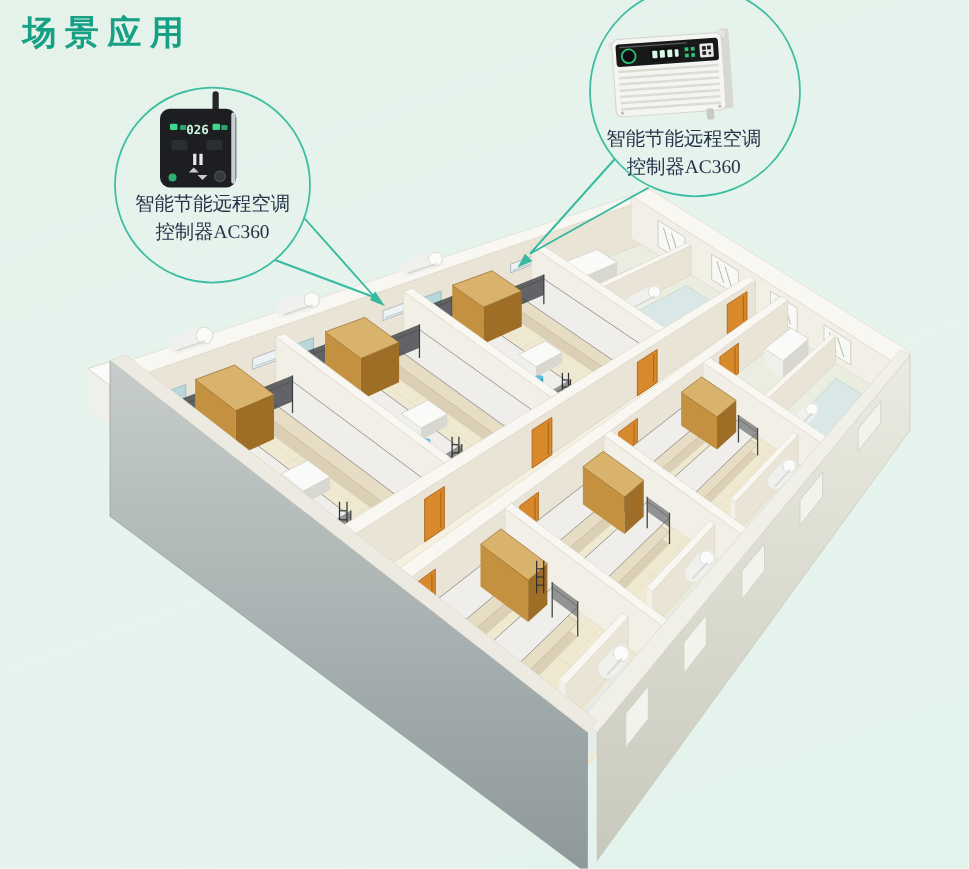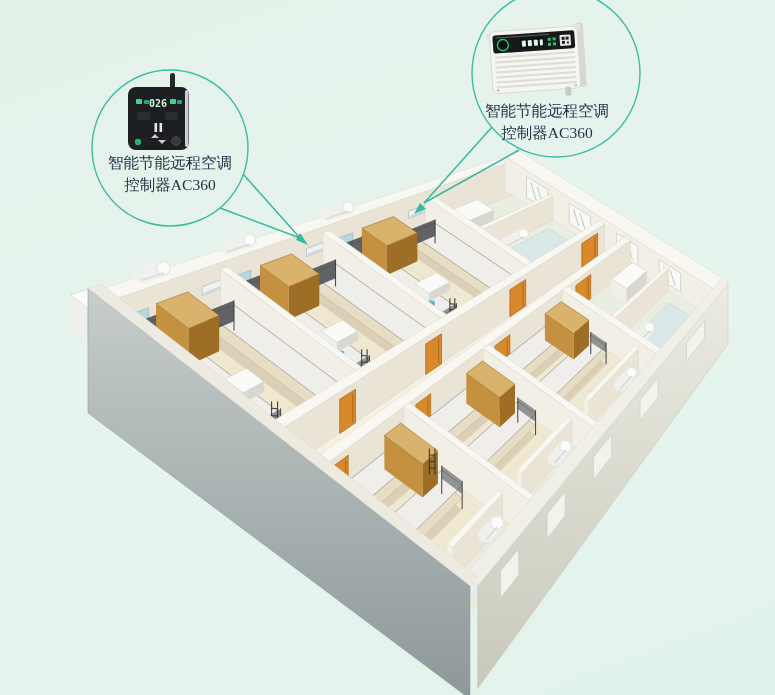--- a/index.html
+++ b/index.html
@@ -436,13 +436,14 @@
           <rect x="77" y="15" width="2" height="2" fill="#222"></rect>
         <rect x="72" y="60" width="6" height="9" rx="2" fill="#c9c9c3"></rect>
         <circle cx="5" cy="59" r="1.4" fill="#c4c4be"></circle>
           <circle cx="83" cy="59" r="1.4" fill="#c4c4be"></circle>
       </g>
       <text class="lbl" x="547" y="116" text-anchor="middle">智能节能远程空调</text>
       <text class="lbl" x="547" y="138" text-anchor="middle">控制器AC360</text>
     </g>
   </svg>
 
+  <div class="title">场景应用</div>
 </div>
 
 </body></html>

